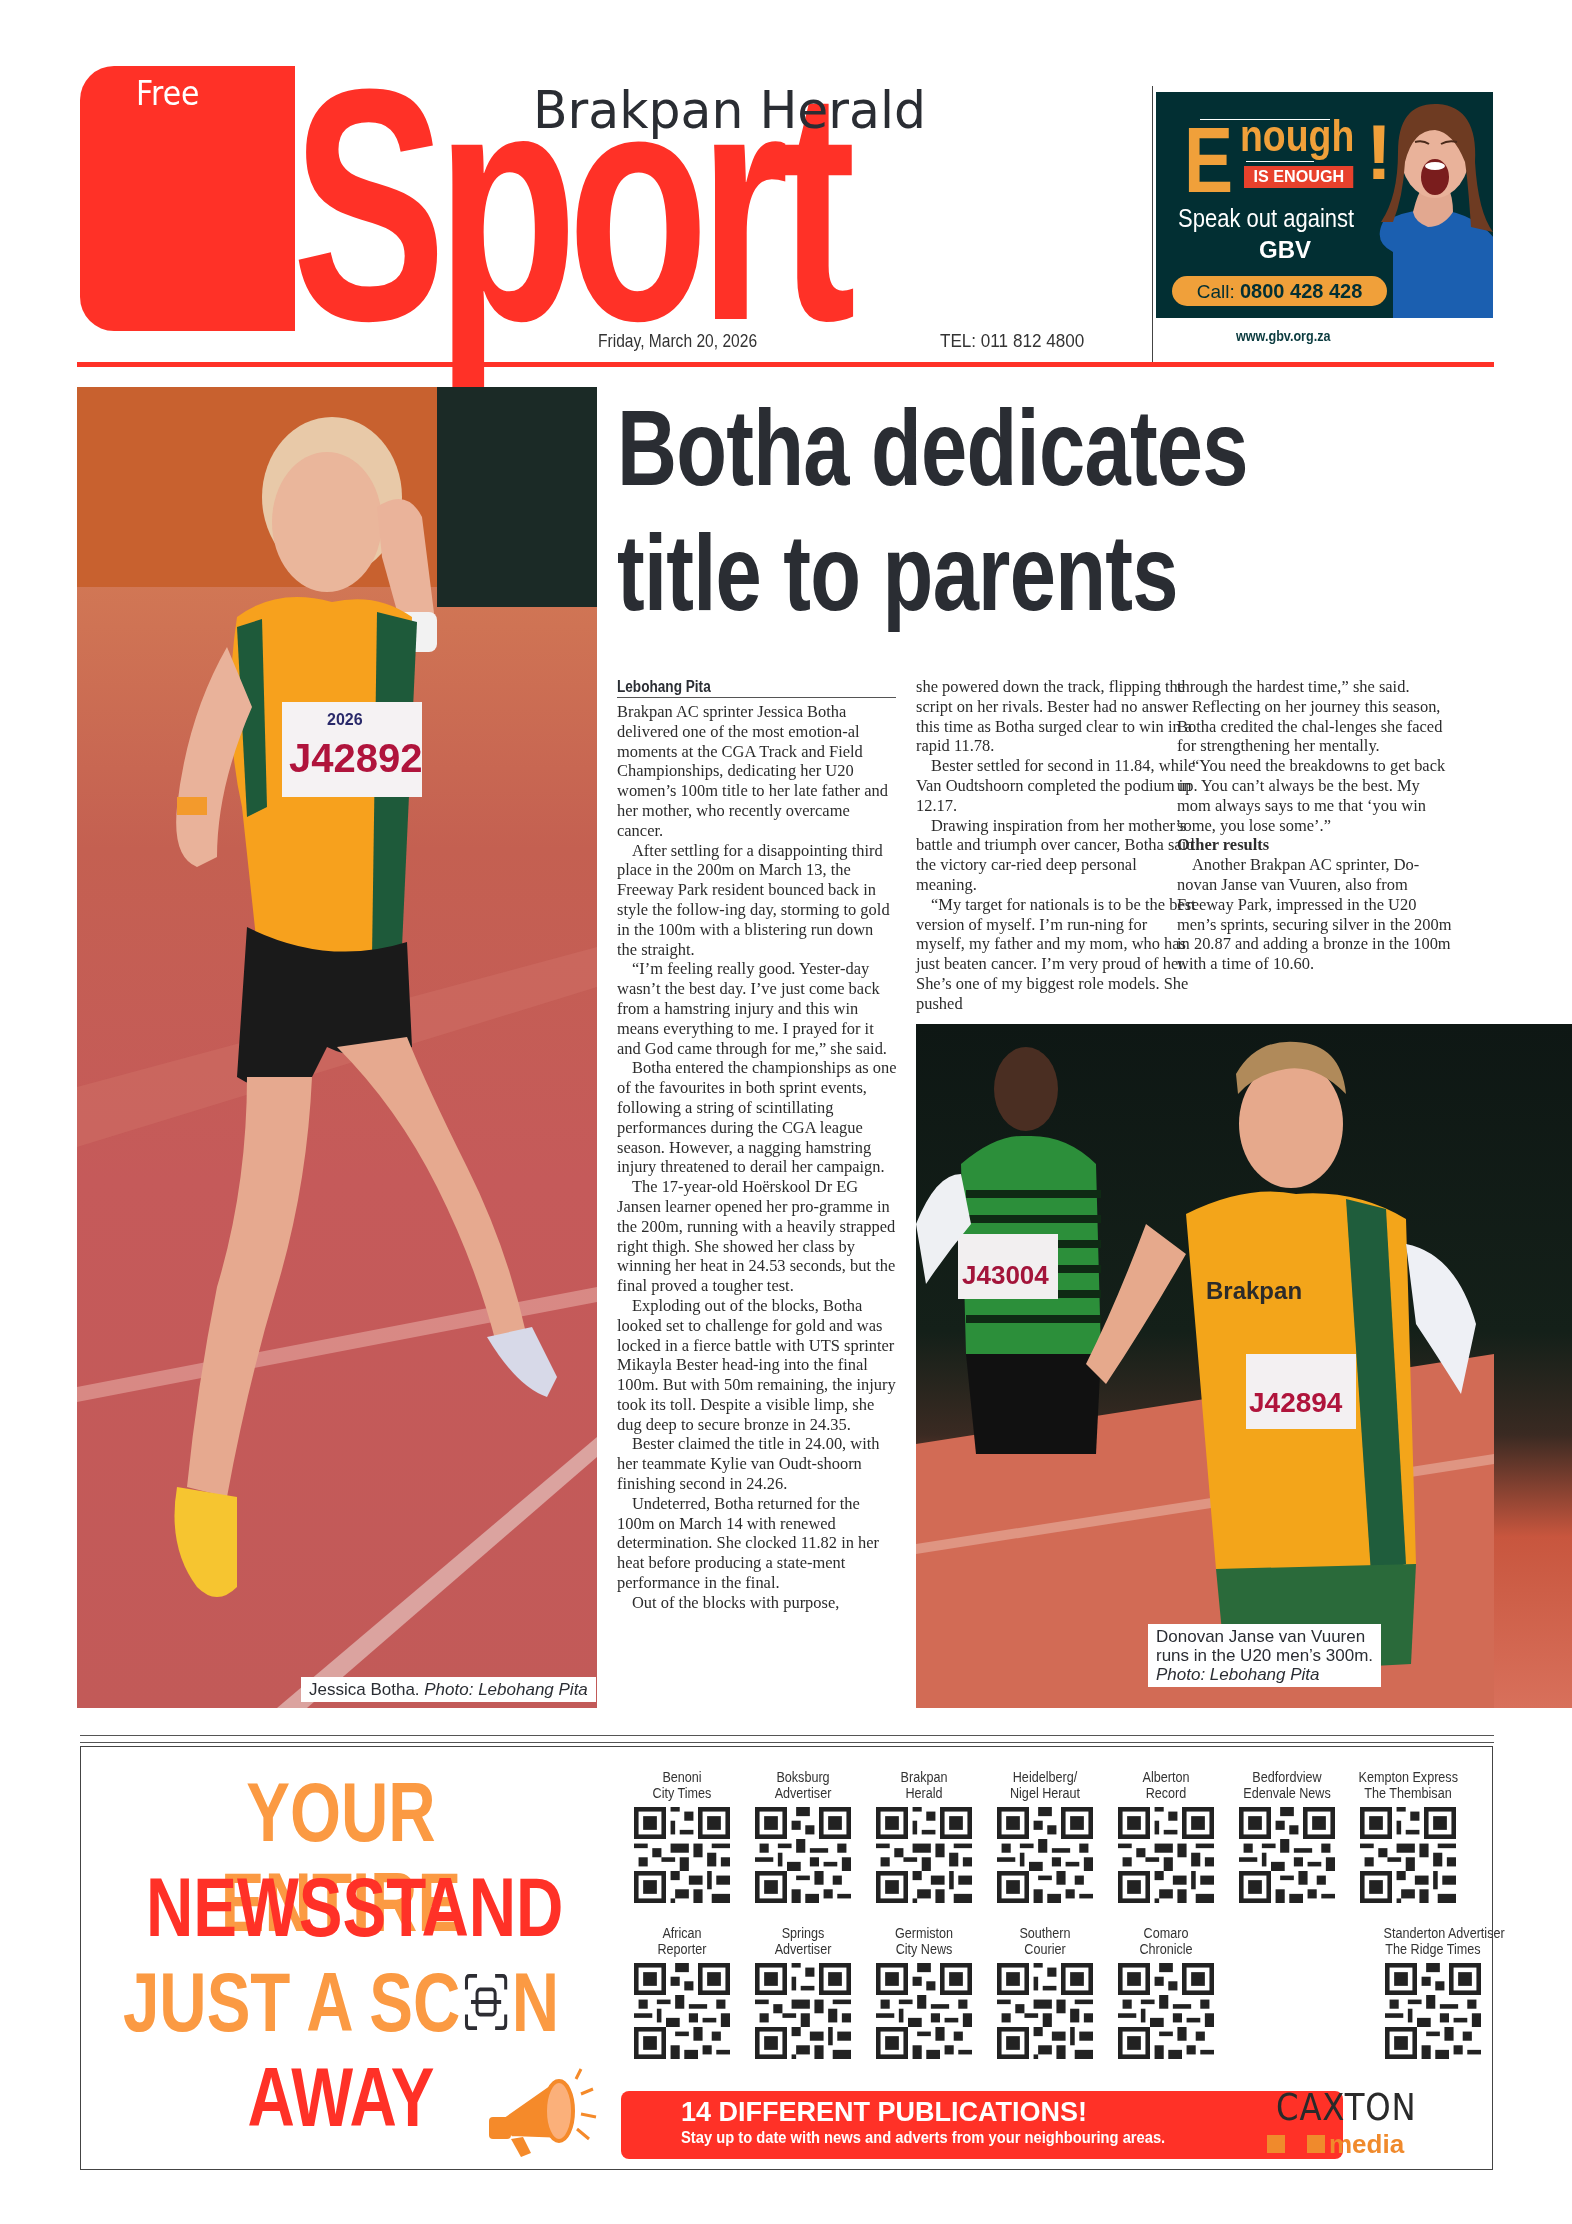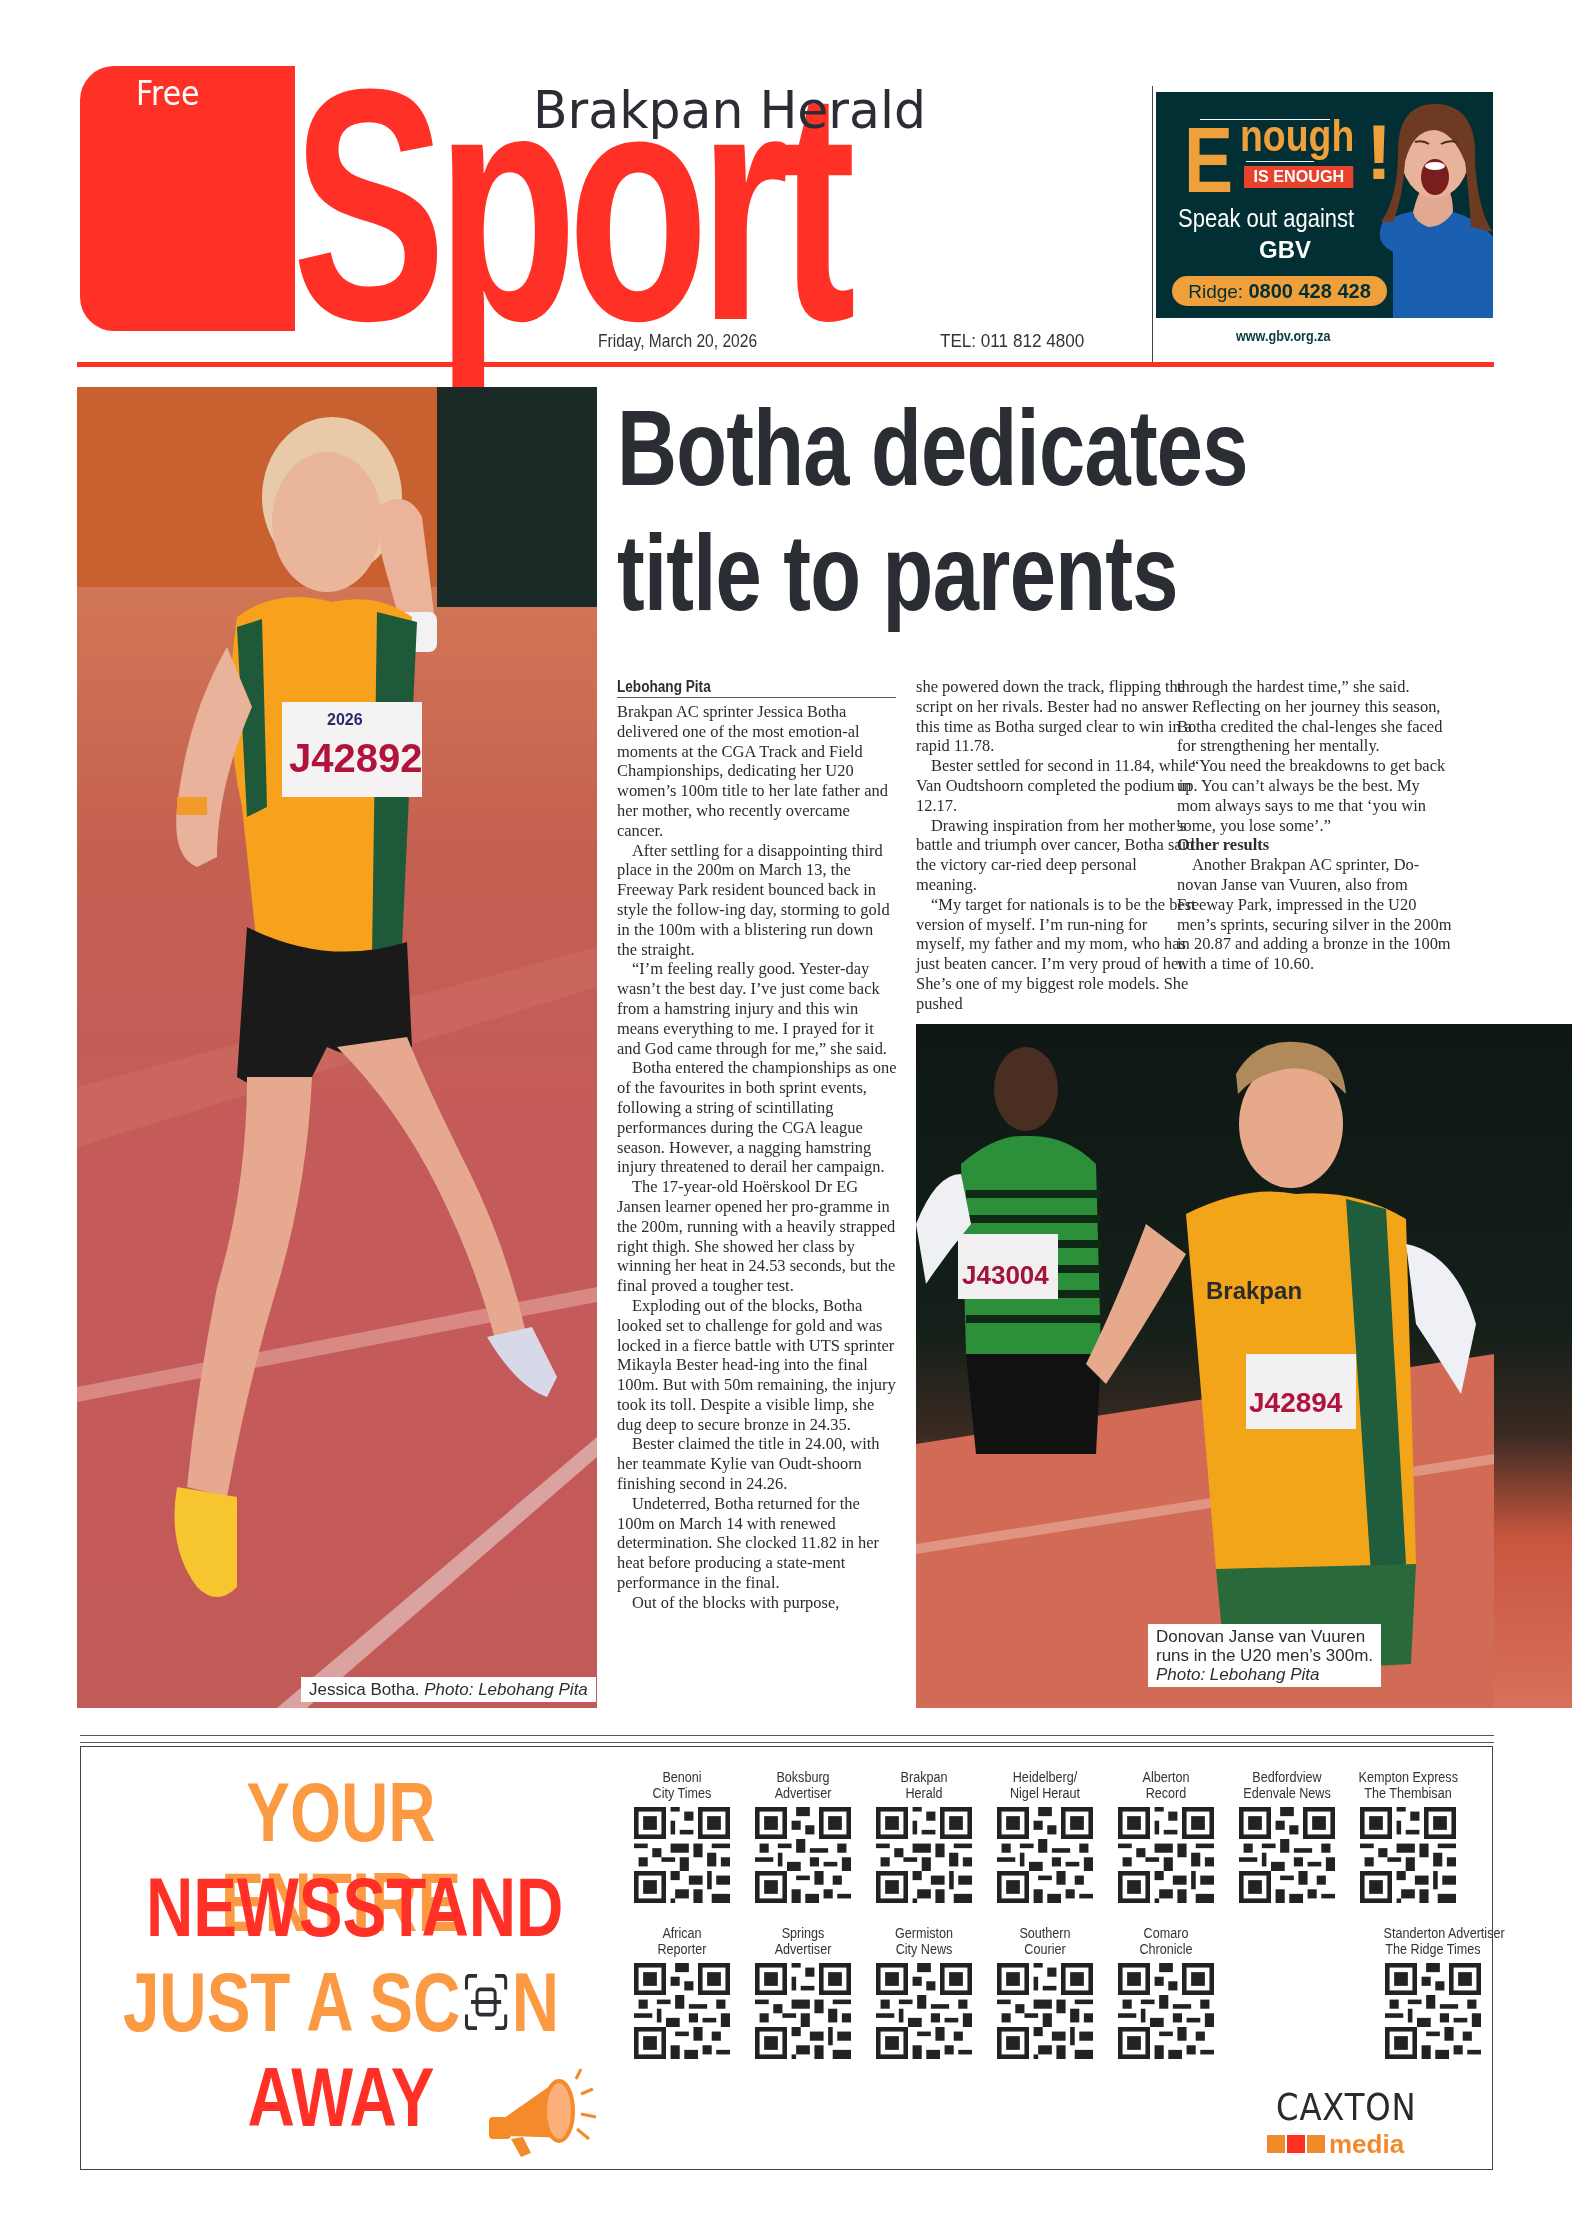--- a/index.html
+++ b/index.html
@@ -95,21 +95,21 @@
   </svg>
   <div class="line1"></div>
   <div class="line2"></div>
   <div class="e-big">E</div>
   <div class="nough">nough</div>
   <div class="bang">!</div>
   <div class="isenough">IS ENOUGH</div>
   <div class="speak">Speak out against</div>
   <div class="gbvtxt">GBV</div>
   <div class="call">
-    <span>Ridge:</span>
+    <span>Call:</span>
     <b>0800 428 428</b>
   </div>
 </div>
 <div class="abs gbv-url">www.gbv.org.za</div>
 
 <div class="abs redrule"></div>
 
 <div class="abs photo1">
   <svg width="520" height="1321" viewBox="0 0 520 1321">
     <rect x="0" y="0" width="520" height="200" fill="#c8612f"></rect>
@@ -301,20 +301,24 @@
         <use href="#qrpat2"></use>
       </svg>
   </div>
   <div class="pub" style="left:1272px; top:178px;margin-left:25px;">
     <div class="nm">Standerton Advertiser</div><div class="nm">The Ridge Times</div>
     <svg class="qr" viewBox="0 0 21 21">
         <use href="#qrpat2"></use>
       </svg>
   </div>
 
+  <div class="pubbar">
+    <div class="t1">14 DIFFERENT PUBLICATIONS!</div>
+    <div class="t2">Stay up to date with news and adverts from your neighbouring areas.</div>
+  </div>
   <svg class="megaphone" viewBox="0 0 120 100">
     <path d="M20 60 L70 25 L85 80 L30 78 Z" fill="#f58a2a" stroke="#fff" stroke-width="2"></path>
     <ellipse cx="78" cy="52" rx="14" ry="30" fill="#fbb07a" stroke="#f58a2a" stroke-width="4"></ellipse>
     <rect x="8" y="58" width="22" height="22" rx="4" fill="#f58a2a"></rect>
     <path d="M30 80 L40 98 L50 94 L42 78 Z" fill="#f58a2a"></path>
     <path d="M95 20 L100 10 M100 35 L112 30 M100 55 L115 58 M96 70 L108 80" stroke="#f58a2a" stroke-width="3"></path>
   </svg>
 
   <div class="caxton">CAXTON</div>
   <div class="sq" style="left:1186px; background:#f08a2c;"></div>

